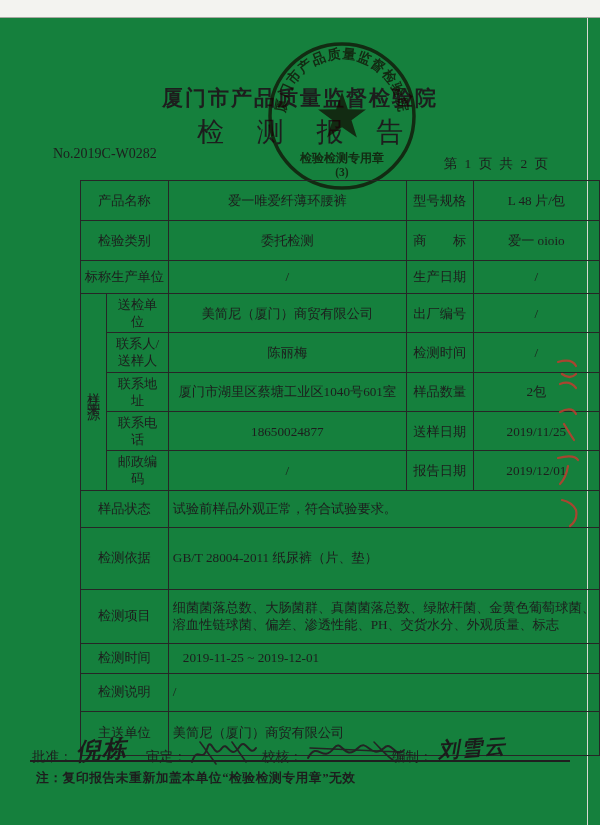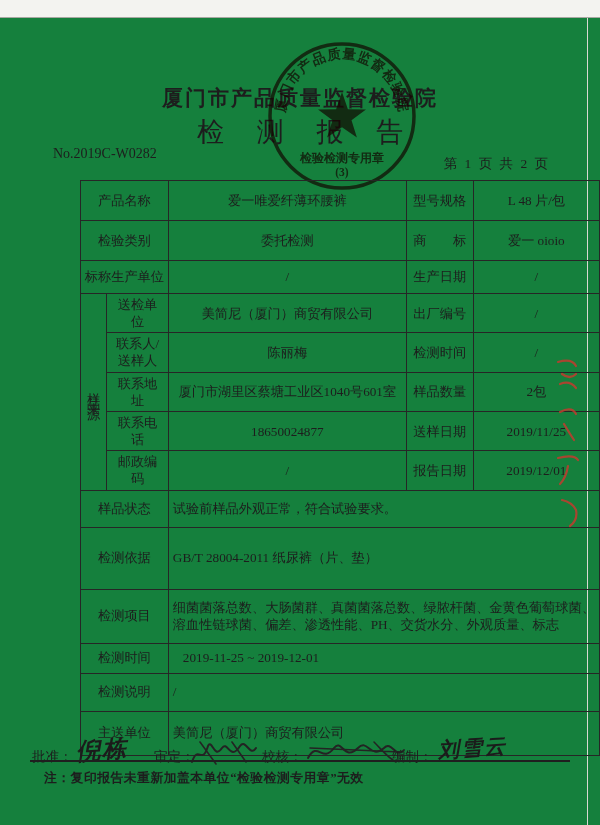--- a/index.html
+++ b/index.html
@@ -34,21 +34,21 @@
     letter-spacing:5px;padding:0;font-size:13.2px;}
   td.tall{line-height:1.55;}
 
   .sign-row{position:absolute;left:0;top:712px;width:600px;height:46px;font-size:13.5px;}
   .sign-label{position:absolute;top:18px;}
   .sign-name{position:absolute;top:4px;font-size:24px;font-weight:600;font-style:italic;
     transform:rotate(-4deg);letter-spacing:2px;color:#1b1b1b;}
   .sign-svg{position:absolute;top:6px;}
 
   .foot-rule{position:absolute;left:30px;top:742px;width:540px;height:2.2px;background:#1f1f1f;}
-  .foot-note{position:absolute;left:44px;top:752px;font-size:12.8px;font-weight:600;letter-spacing:.5px;}
+  .foot-note{position:absolute;left:36px;top:752px;font-size:12.8px;font-weight:600;letter-spacing:.5px;}
 
   .edge-marks{position:absolute;right:18px;top:336px;width:32px;height:180px;opacity:.85;}
 </style>
 </head>
 <body>
 
 <div class="scan-top"></div>
 
 <div class="paper">
   <div class="paper-right-edge"></div>
@@ -152,21 +152,21 @@
       <td colspan="2" class="lbl">主送单位</td>
       <td colspan="3" class="val-left">美简尼（厦门）商贸有限公司</td>
     </tr>
   </tbody>
     </table>
 
   <div class="sign-row">
     <span class="sign-label" style="left:32px">批准：</span>
     <span class="sign-name" style="left:76px">倪栋</span>
 
-    <span class="sign-label" style="left:154px">审定：</span>
+    <span class="sign-label" style="left:146px">审定：</span>
     <svg class="sign-svg" style="left:188px" width="72" height="34">
       <path d="M4,26 C10,8 14,30 20,10 C24,2 26,24 34,12 C40,4 42,26 52,10 C58,2 62,22 68,12" fill="none" stroke="#232323" stroke-width="2" stroke-linecap="round"></path>
       <path d="M12,6 L28,28 M44,6 L58,26" fill="none" stroke="#232323" stroke-width="1.6" stroke-linecap="round"></path>
     </svg>
 
     <span class="sign-label" style="left:262px">校核：</span>
     <svg class="sign-svg" style="left:304px" width="104" height="34">
       <path d="M4,22 C14,4 18,28 30,12 C38,2 40,26 54,12 C64,2 66,24 80,12 C88,4 92,24 100,14" fill="none" stroke="#232323" stroke-width="2" stroke-linecap="round"></path>
       <path d="M6,12 L96,16 M70,6 C78,14 84,22 92,26" fill="none" stroke="#232323" stroke-width="1.5" stroke-linecap="round"></path>
     </svg>

